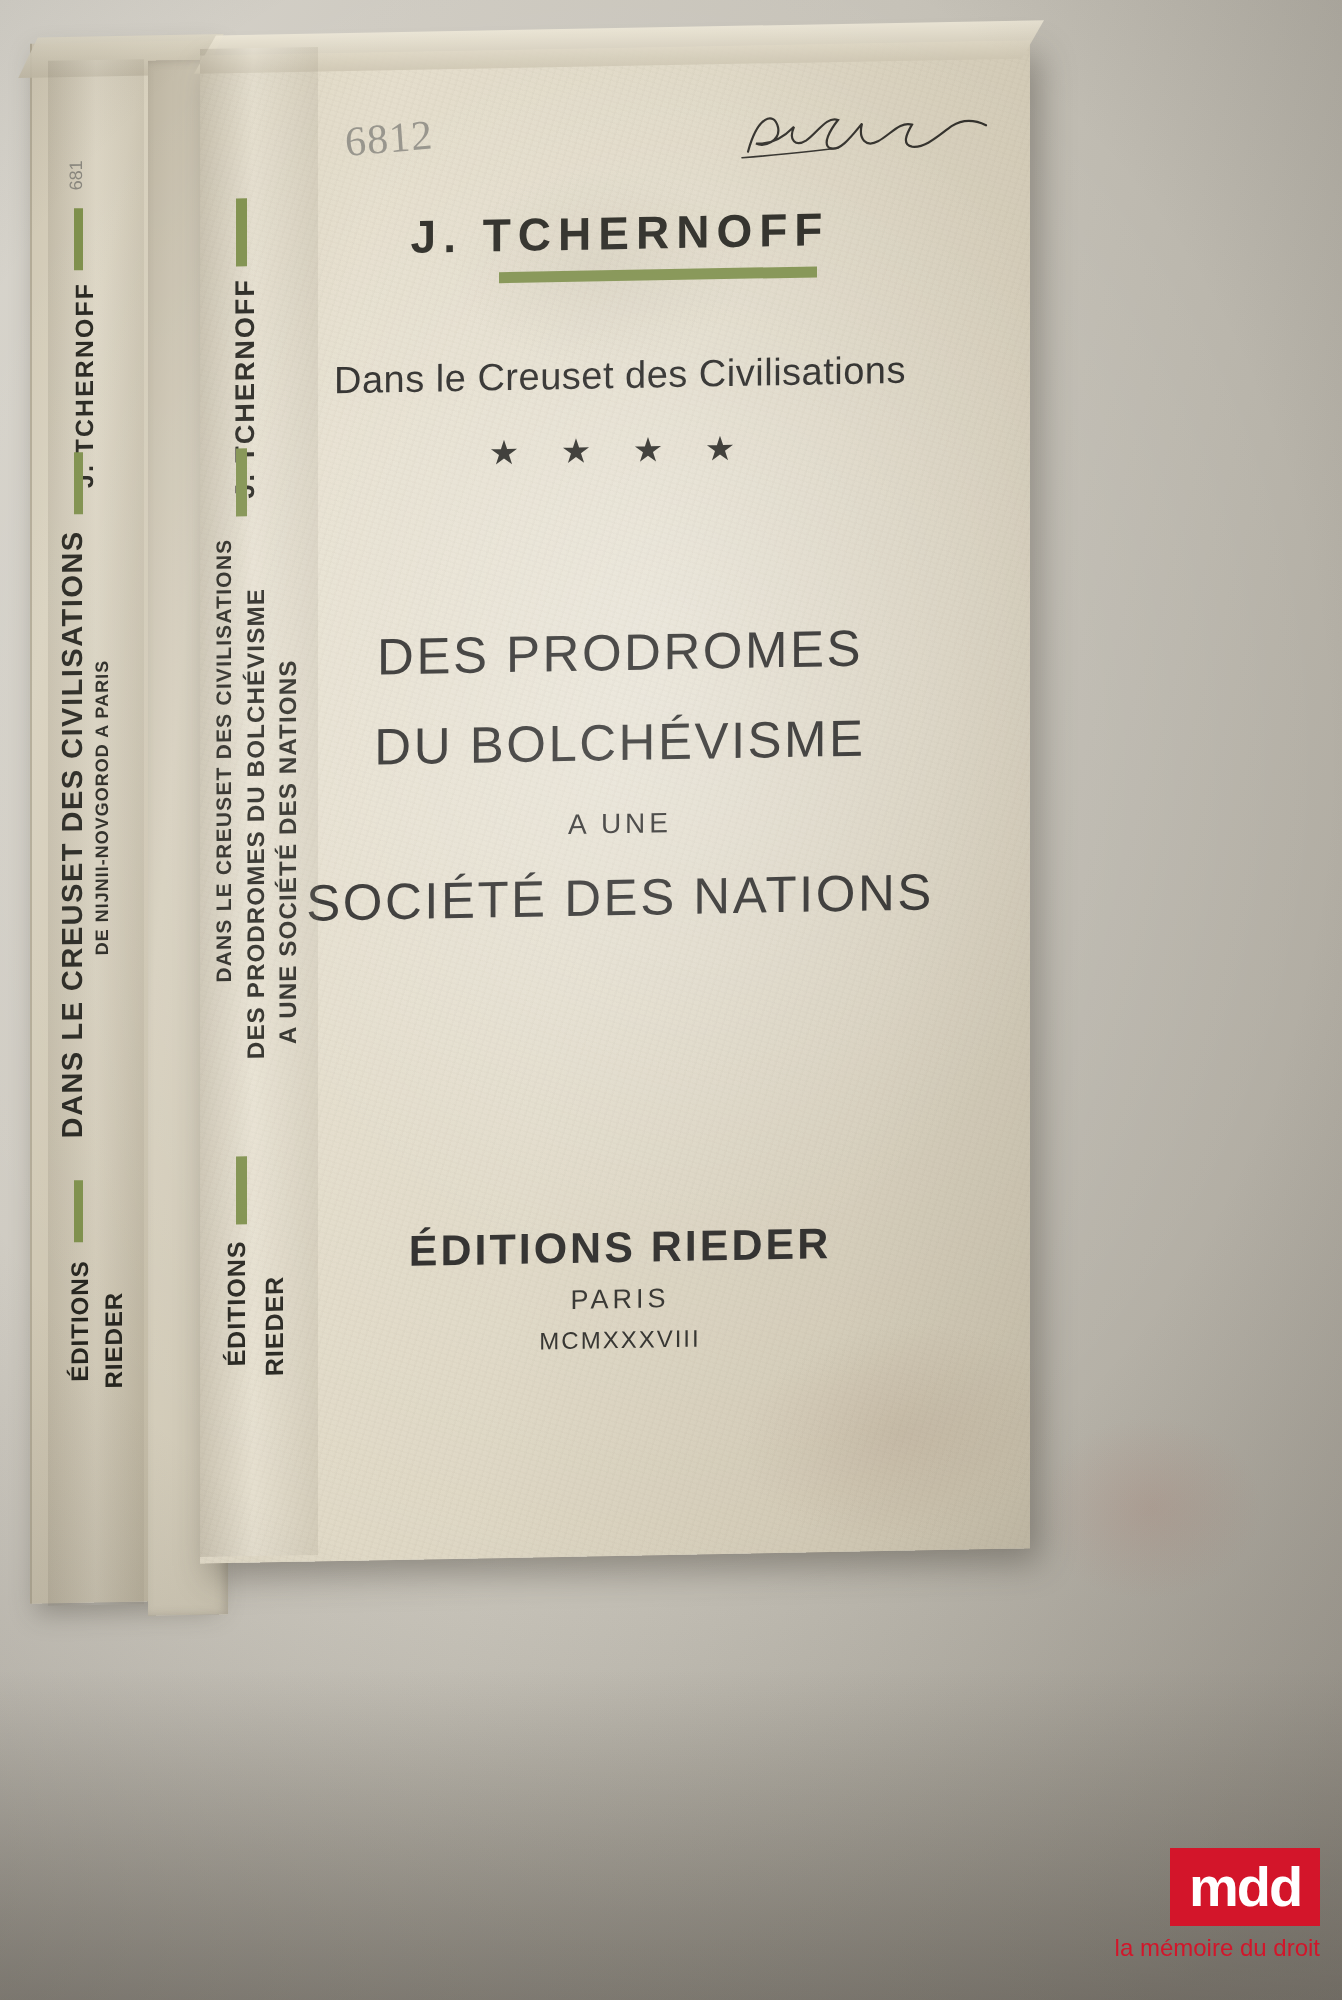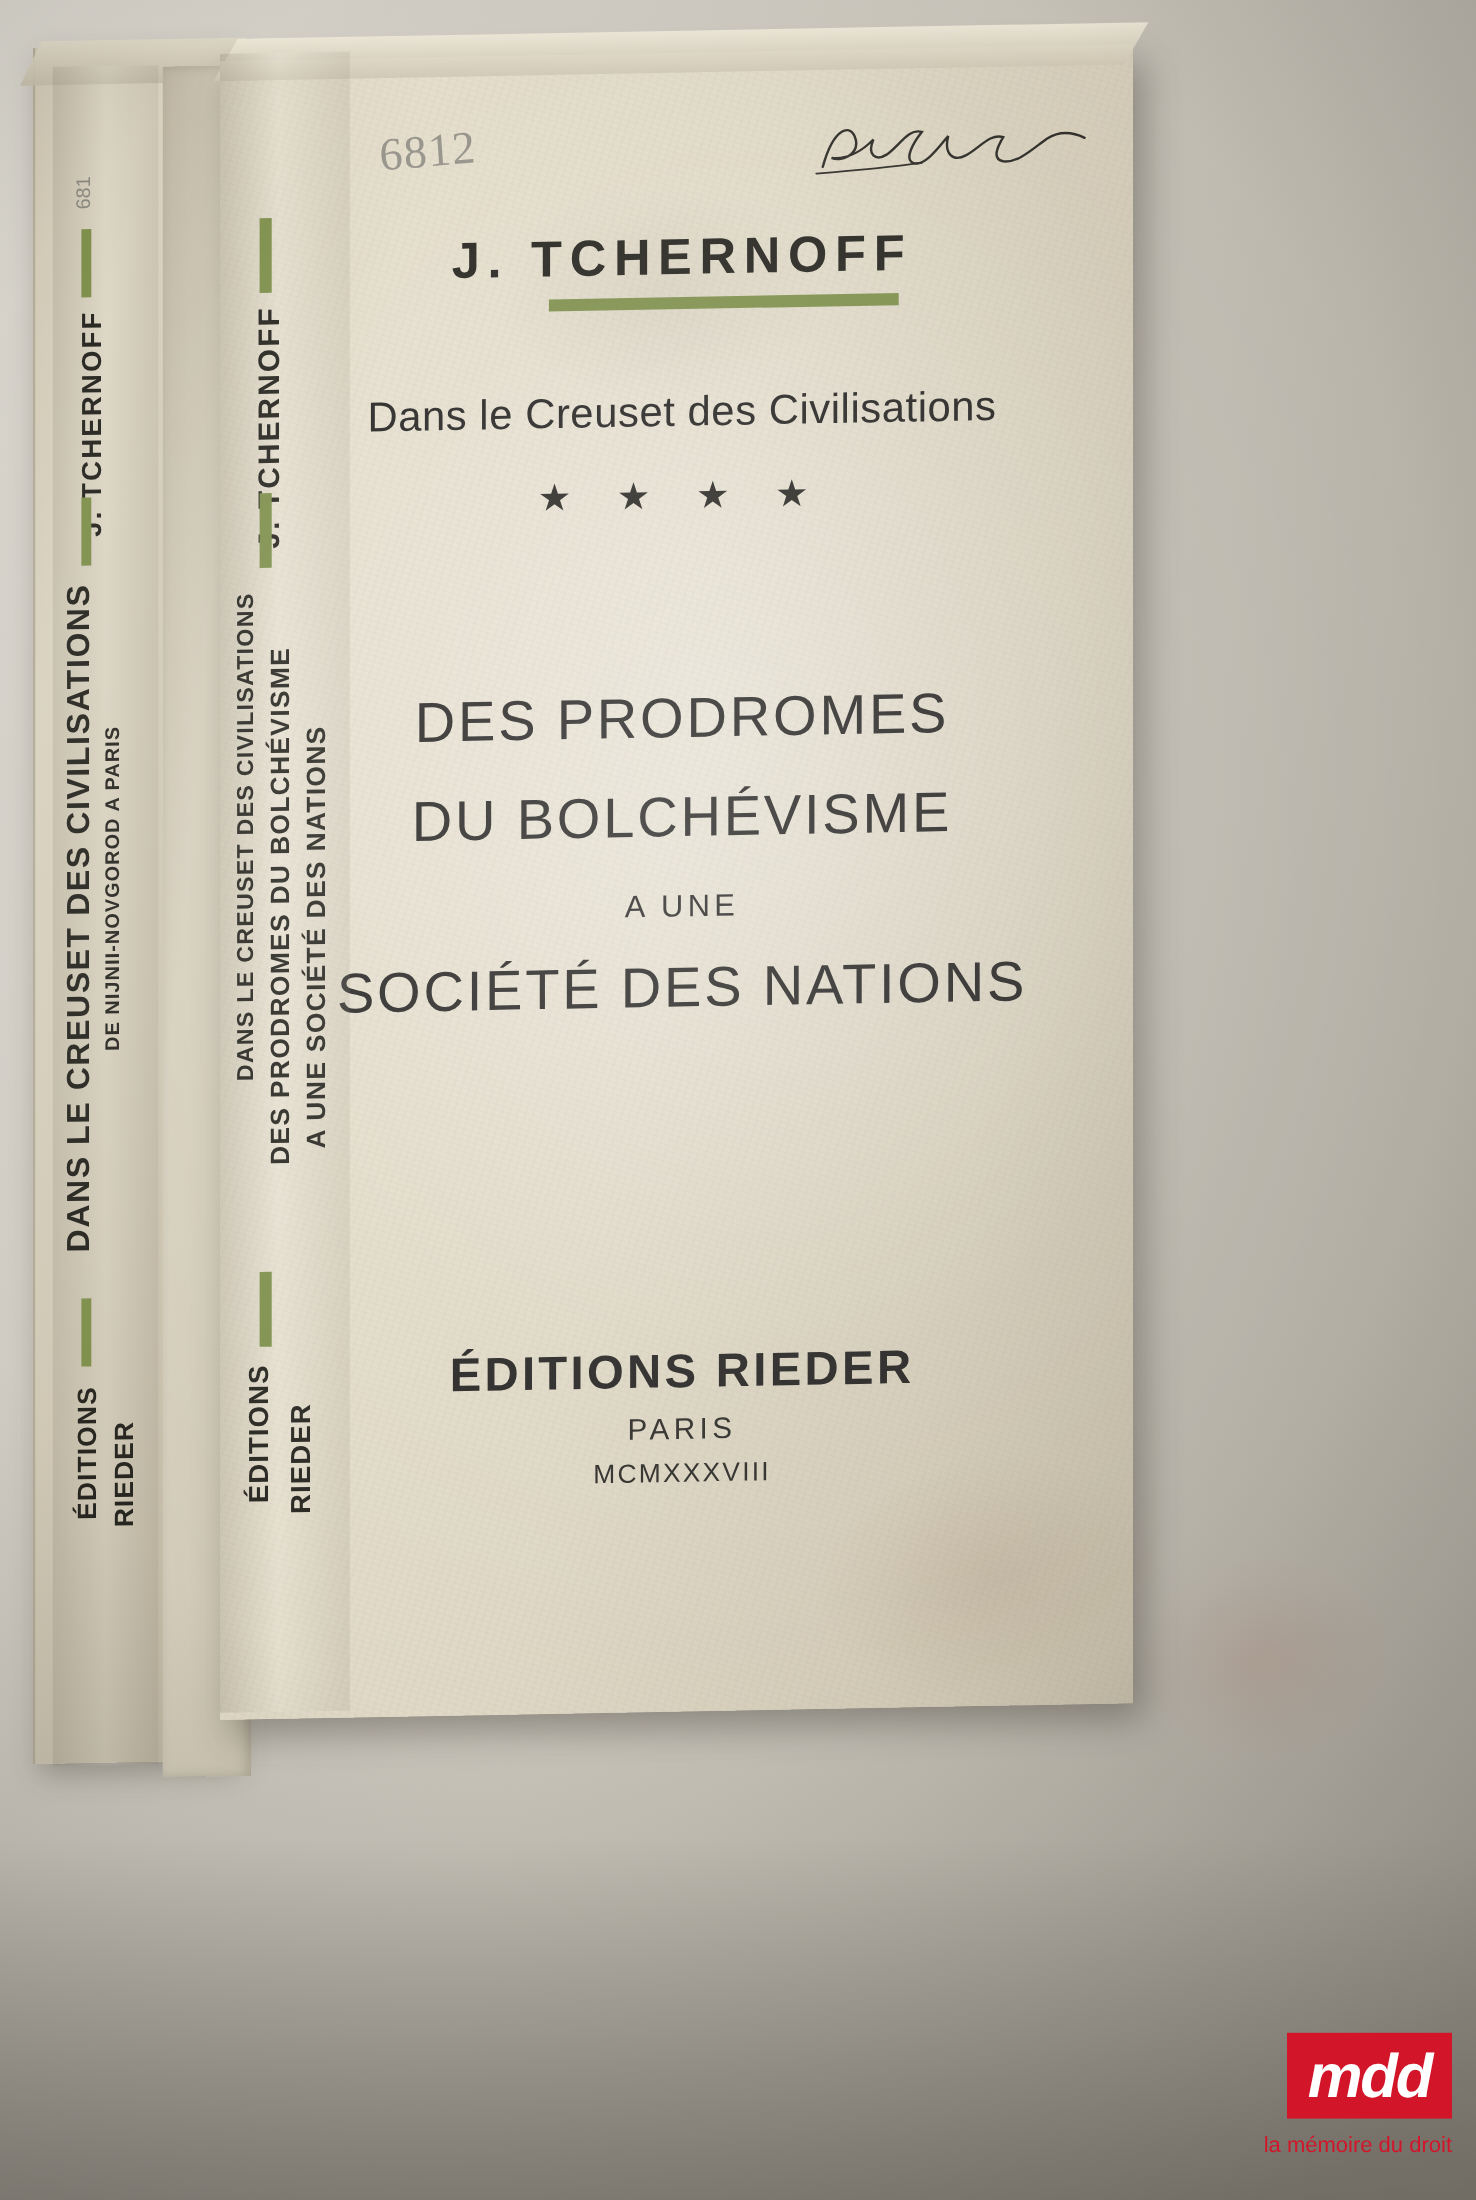--- a/index.html
+++ b/index.html
@@ -274,37 +274,36 @@
   .logo-box {
     position: absolute;
     right: 22px;
     bottom: 74px;
     width: 150px;
     height: 78px;
     background: #d3152a;
     display: flex;
     align-items: center;
     justify-content: center;
-    font-style: italic;
   }
   .logo-box span {
     color: #ffffff;
     font-size: 56px;
     font-weight: bold;
     letter-spacing: -2px;
     line-height: 1;
   }
   .logo-caption {
     position: absolute;
     right: 22px;
     bottom: 38px;
     width: 210px;
     text-align: right;
     color: #d3152a;
-    font-size: 20px;
+    font-size: 24px;
   }
 </style>
 </head>
 <body>
 
 <div class="photo">
 
   <div class="book-back"></div>
   <div class="book-back-top"></div>
 

